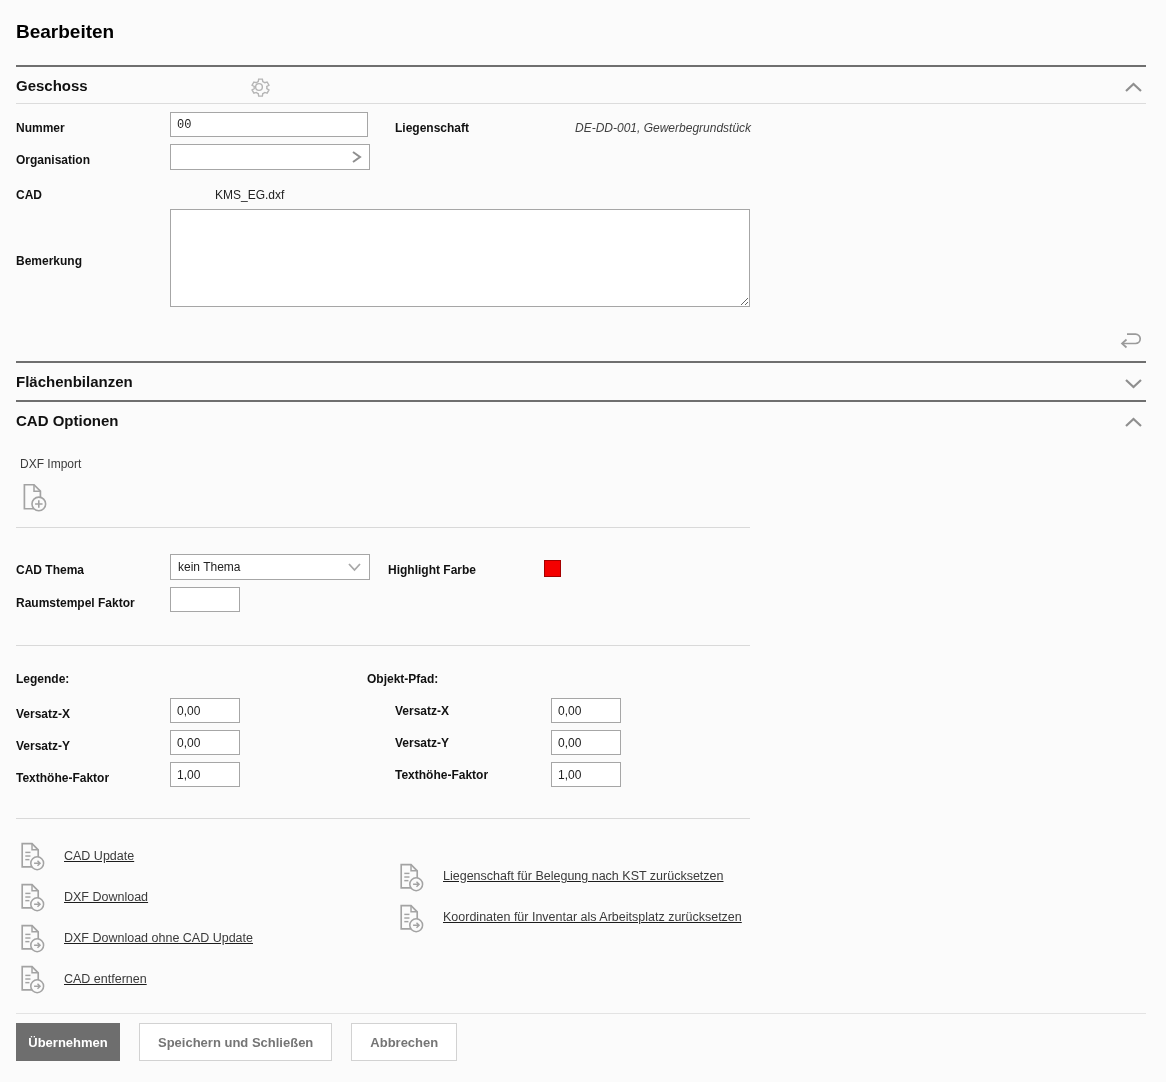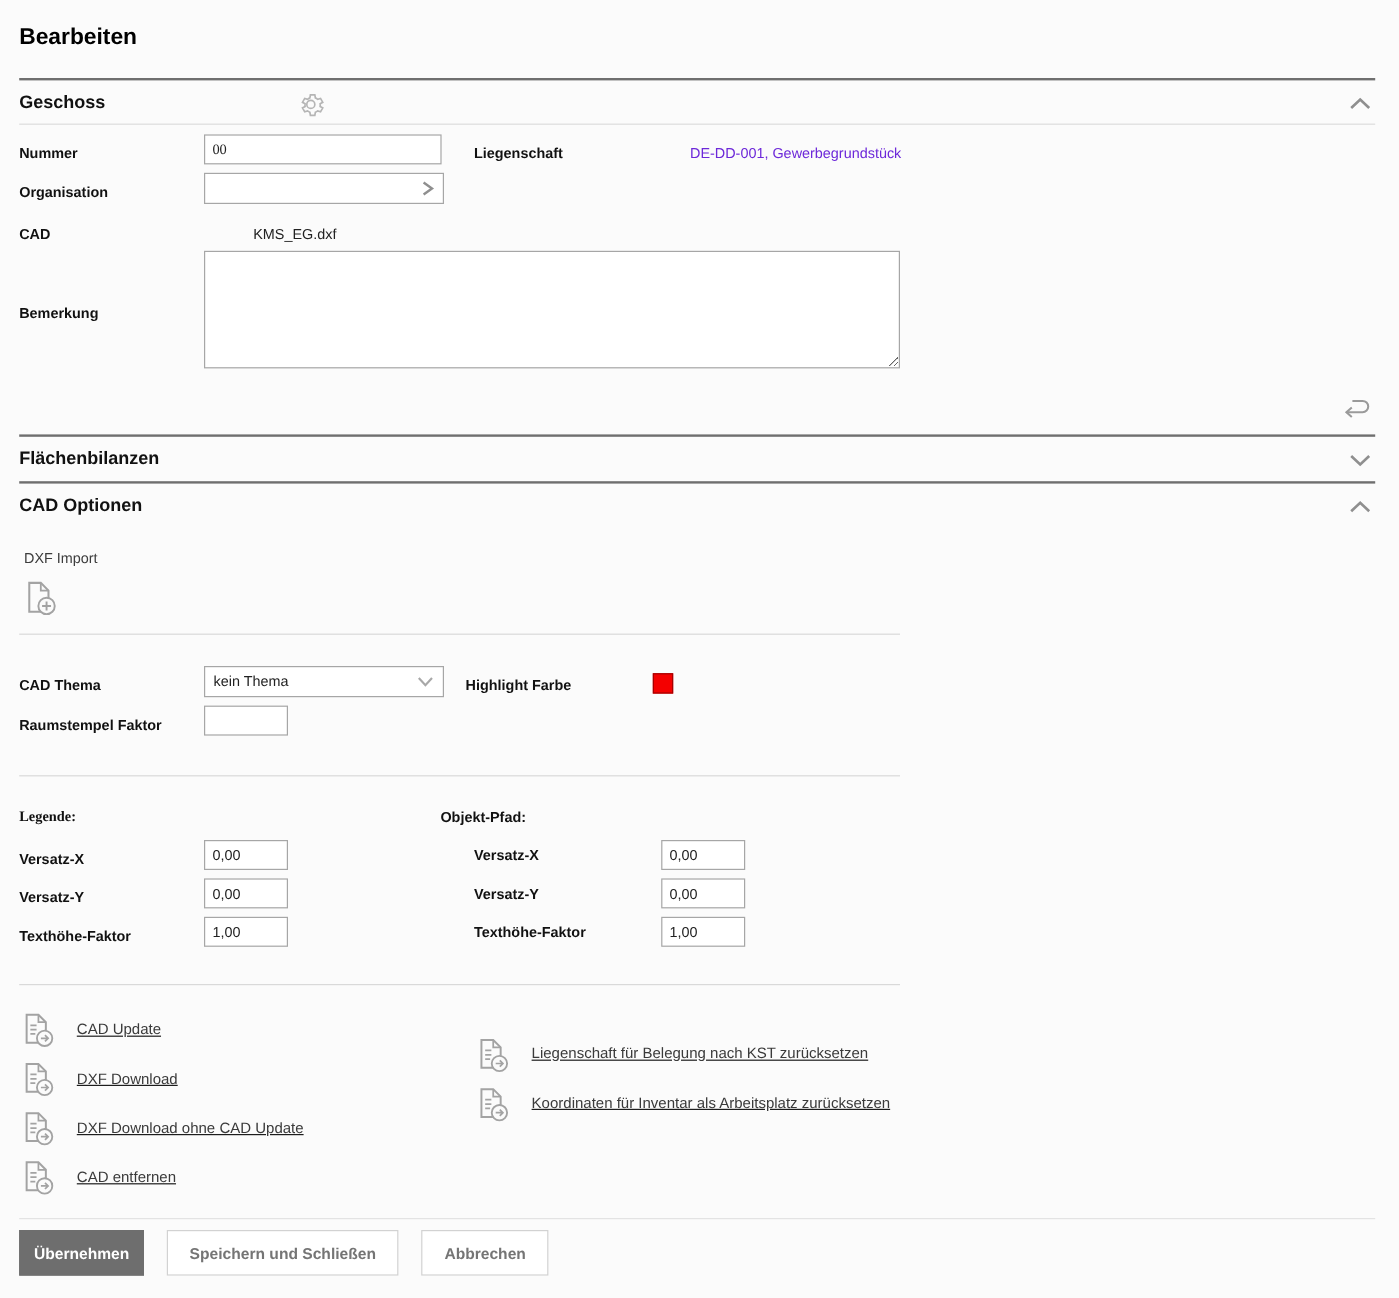--- a/index.html
+++ b/index.html
@@ -12,23 +12,23 @@
   .section-header { border-top:2px solid #6f6f6f; height:39px; display:flex; align-items:center; position:relative; }
   .section-header.underlined { border-bottom:1px solid #dcdcdc; }
   .section-title { font-size:15px; font-weight:bold; color:#111; }
   .header-gear { position:absolute; left:230px; top:7px; cursor:pointer; }
   .header-chevron { position:absolute; right:3px; top:12px; cursor:pointer; }
 
   .form-area { padding-top:8px; }
   .frow { display:flex; align-items:center; margin-bottom:7px; }
   .lbl { width:154px; font-weight:bold; font-size:12px; padding-top:6px; color:#111; }
   .lbl-r { width:180px; font-weight:bold; font-size:12px; padding-top:6px; margin-left:27px; color:#111; }
-  .val { font-size:12px; padding-top:6px; color:#6d28d9; }
-  .val-static { font-size:12px; padding-top:6px; padding-left:5px; color:#222; }
-  input.txt { width:198px; height:25px; border:1px solid #a6a6a6; background:#fff; font-family:Liberation Serif, serif; font-size:12px; padding:0 6px; color:#222; }
+  .val { font-size:12px; padding-top:6px; color:#404040;font-style:italic; }
+  .val-static { font-size:12px; padding-top:6px; padding-left:5px; color:#222;margin-left:40px; }
+  input.txt { width:198px; height:25px; border:1px solid #a6a6a6; background:#fff; font-family:Liberation Mono, monospace; font-size:12px; padding:0 6px; color:#222; }
   input.txt-sm { width:70px; height:25px; border:1px solid #a6a6a6; background:#fff; font-family:"Liberation Sans",sans-serif; font-size:12px; padding:0 6px; color:#222; }
   .org-box { width:200px; height:26px; border:1px solid #a6a6a6; background:#fff; display:flex; align-items:center; justify-content:flex-end; padding-right:6px; cursor:pointer; }
   textarea.note { width:580px; height:98px; border:1px solid #a6a6a6; background:#fff; resize:both; font-family:"Liberation Sans",sans-serif; font-size:12px; padding:4px 6px; }
   .undo-row { display:flex; justify-content:flex-end; padding:18px 3px 8px 0; }
 
   .cad-content { padding-top:10px; }
   .dxf-import-label { font-size:12px; color:#3c3c3c; padding:8px 0 10px 4px; }
   .dxf-import-btn { margin-left:2px; width:34px; height:34px; cursor:pointer; }
   .subdivider { width:734px; border-bottom:1px solid #d9d9d9; }
   .pad-block { padding:12px 0 14px 0; }
@@ -96,21 +96,21 @@
       <span class="val">DE-DD-001, Gewerbegrundstück</span>
     </div>
     <div class="frow">
       <span class="lbl">Organisation</span>
       <div class="org-box">
         <svg width="13" height="14" viewBox="0 0 13 14">
             <polyline points="3,2 10,7 3,12" fill="none" stroke="#8f8f8f" stroke-width="2"></polyline>
           </svg>
       </div>
     </div>
-    <div class="frow" style="margin-top:12px;gap:36px;">
+    <div class="frow" style="margin-top:12px;">
       <span class="lbl">CAD</span>
       <span class="val-static">KMS_EG.dxf</span>
     </div>
     <div class="frow" style="margin-top:6px;">
       <span class="lbl">Bemerkung</span>
       <textarea class="note" style=""></textarea>
     </div>
     <div class="undo-row">
       <span style="cursor:pointer;">
         <svg width="25" height="17" viewBox="0 0 25 17" fill="none" stroke="#9a9a9a" stroke-width="1.7">
@@ -168,21 +168,21 @@
       <div class="frow">
         <span class="lbl">Raumstempel Faktor</span>
         <input class="txt-sm" type="text" value="" style="">
       </div>
     </div>
 
     <div class="subdivider" style="margin-top:12px;"></div>
 
     <div class="pad-block">
       <div class="frow" style="margin-top:14px; margin-bottom:12px;">
-        <span class="col-title" style="width:351px;font-family:Liberation Serif, serif;">Legende:</span>
+        <span class="col-title" style="width:351px;">Legende:</span>
         <span class="col-title">Objekt-Pfad:</span>
       </div>
       <div class="frow">
         <span class="lbl">Versatz-X</span>
         <input class="txt-sm" type="text" value="0,00" style="">
         <div class="pair-gap">
           <span class="lbl-r2">Versatz-X</span>
           <input class="txt-sm" type="text" value="0,00" style="">
         </div>
       </div>

